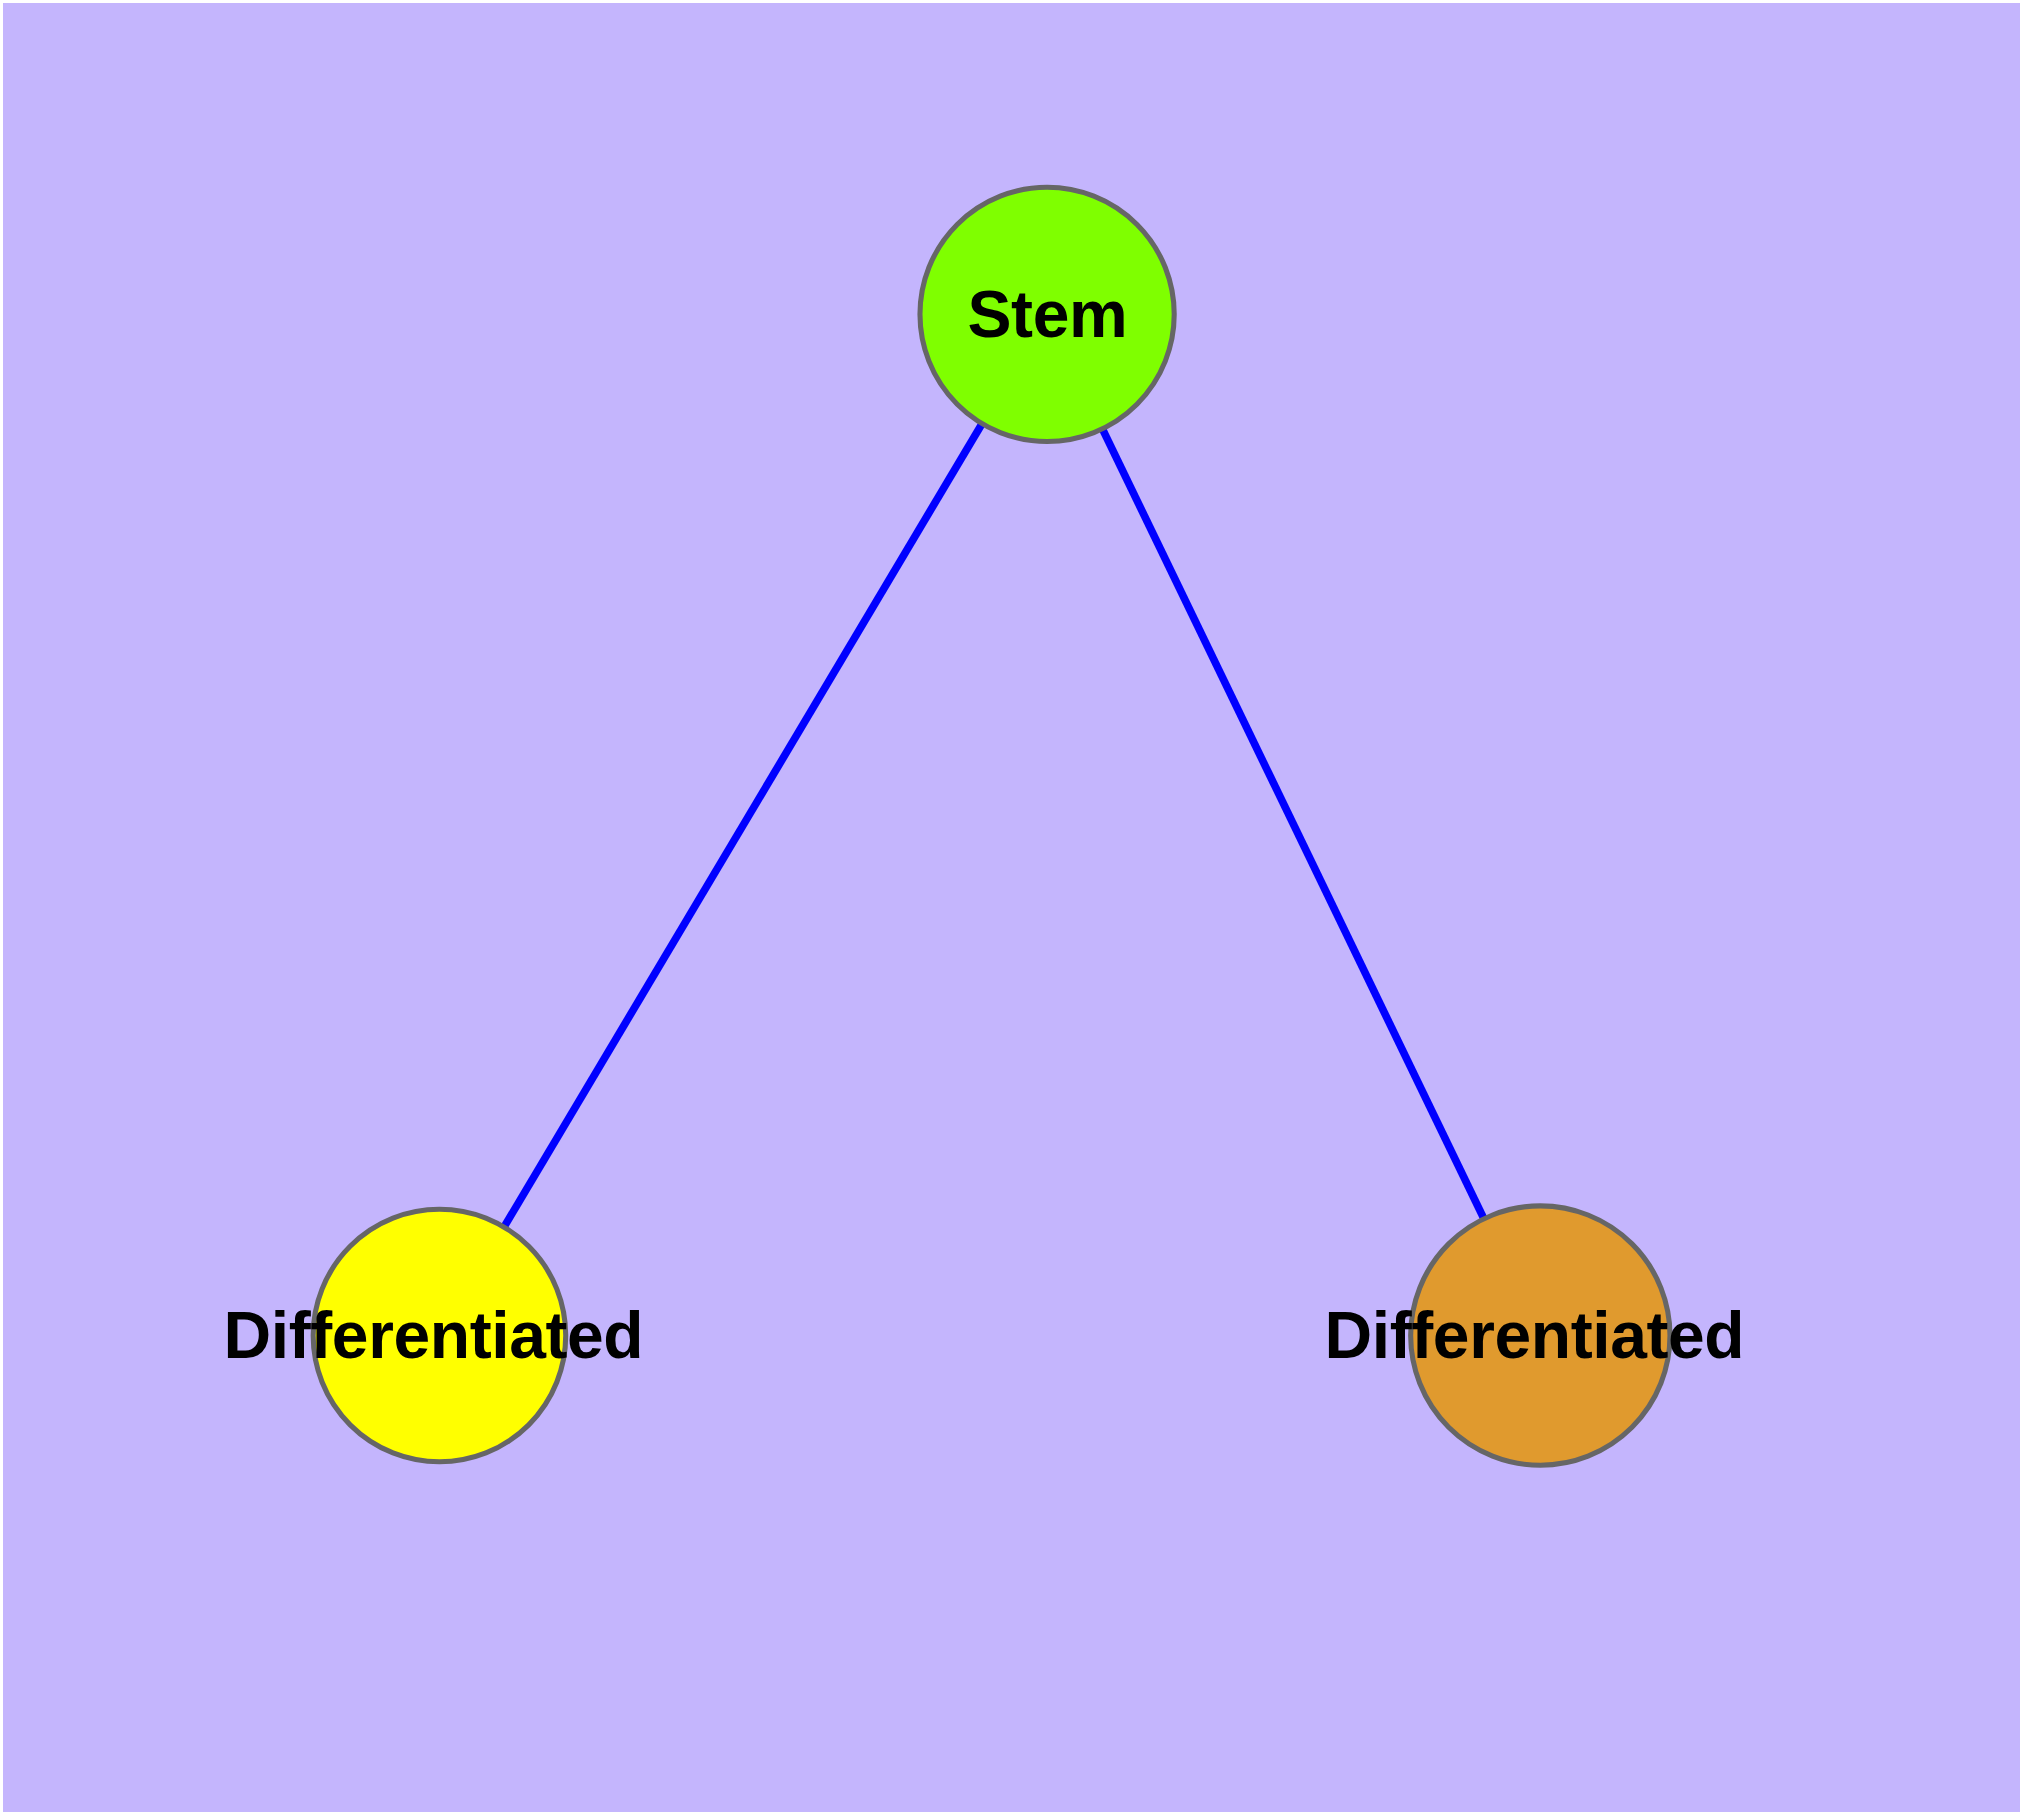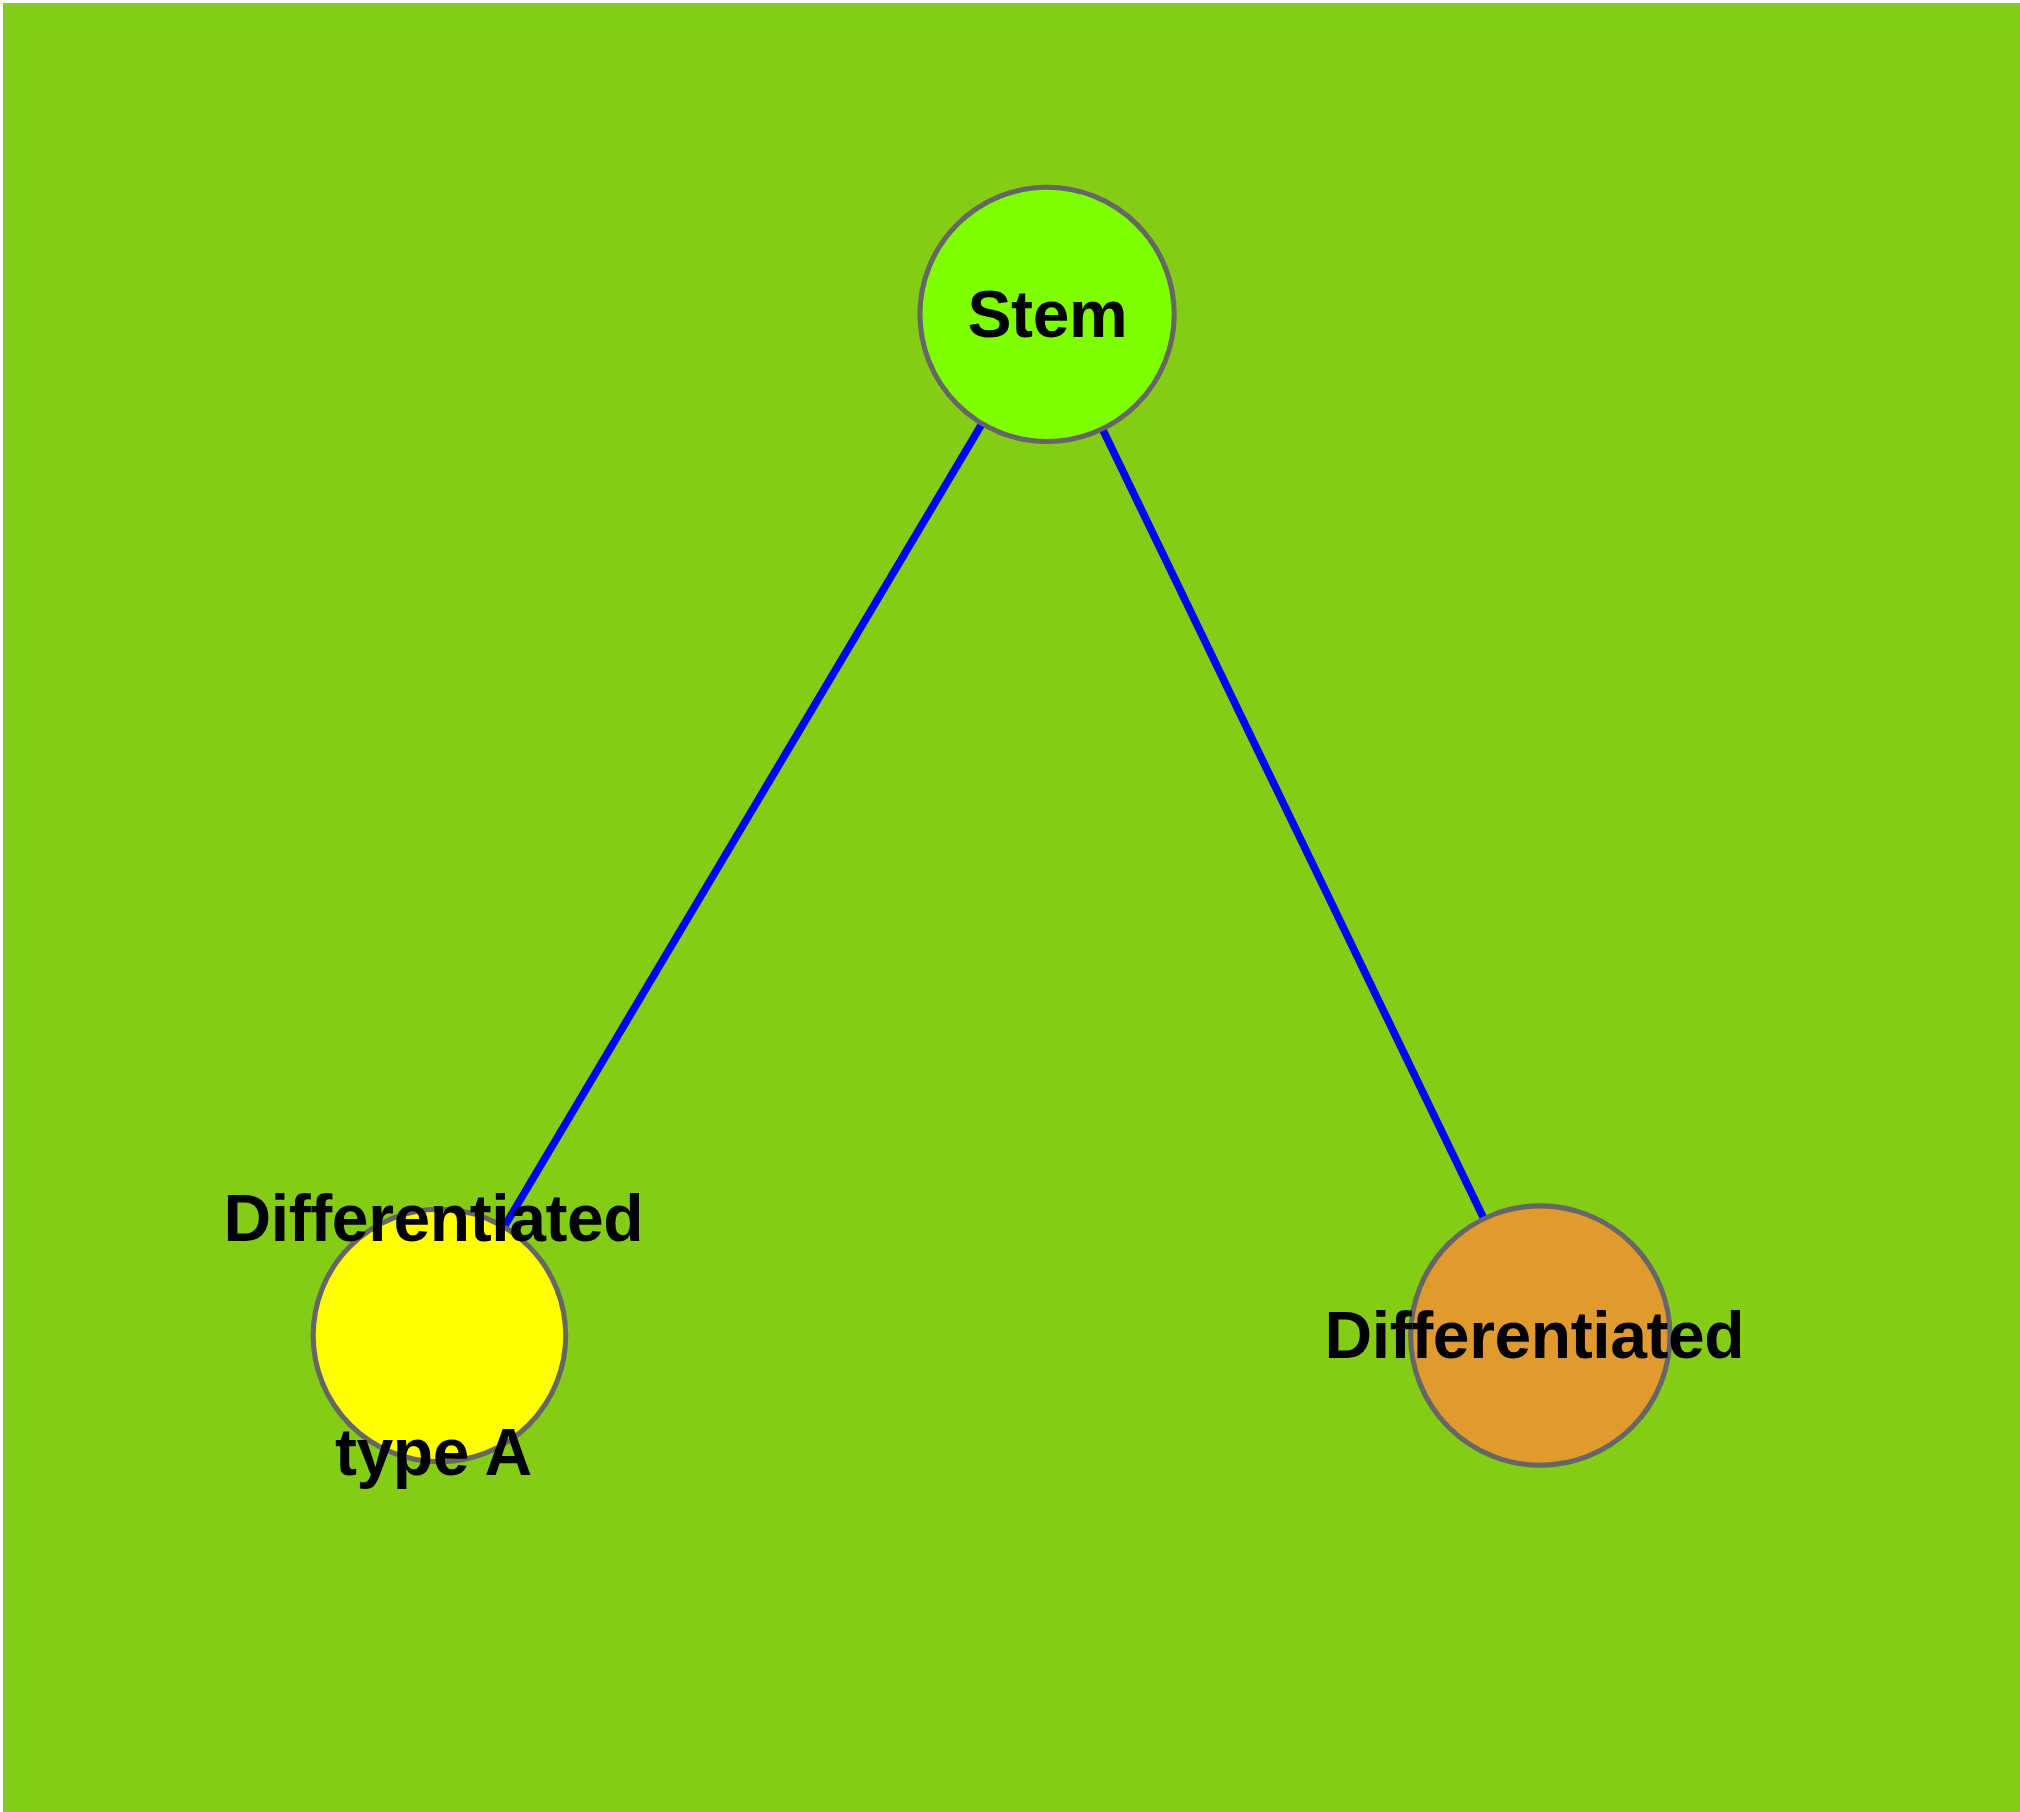--- a/index.html
+++ b/index.html
@@ -46,37 +46,36 @@
     text-align: center;
     white-space: pre;
     letter-spacing: -0.4px;
     pointer-events: none;
     transform: translate(-50%, -50%);
   }
 </style>
 </head>
 <body style="background: rgb(255, 255, 255);">
 
-<div id="graph-canvas" style="background: #84cc16;">
+<div id="graph-canvas" style="background: #c4b5fd;">
 
   <svg id="graph-svg" viewBox="0 0 2380 2135">
 
     <line x1="1232" y1="367" x2="515" y2="1572" stroke="#0000ff" stroke-width="9"></line>
     <line x1="1232" y1="367" x2="1814" y2="1572" stroke="#0000ff" stroke-width="9"></line>
 
     <circle cx="515" cy="1572" r="149" fill="#ffff00" stroke="#666666" stroke-width="6"></circle>
     <circle cx="1814" cy="1572" r="153" fill="#e09a2e" stroke="#666666" stroke-width="6"></circle>
     <circle cx="1232" cy="367" r="150" fill="#7fff00" stroke="#666666" stroke-width="6"></circle>
   </svg>
 
   <div class="node-label" style="left: 1044px; top: 311px; color: rgb(0, 0, 0); font-size: 66px; font-weight: bold;">Stem</div>
 
   <div class="node-label" style="left: 430px; top: 1332px; color: rgb(0, 0, 0); font-size: 66px; font-weight: bold;">
     <div>Differentiated</div>
-    <div>type A</div>
   </div>
 
   <div class="node-label" style="left: 1531px; top: 1332px; color: rgb(0, 0, 0); font-size: 66px; font-weight: bold;">
     <div>Differentiated</div>
   </div>
 
 </div>
 
 
 </body></html>

